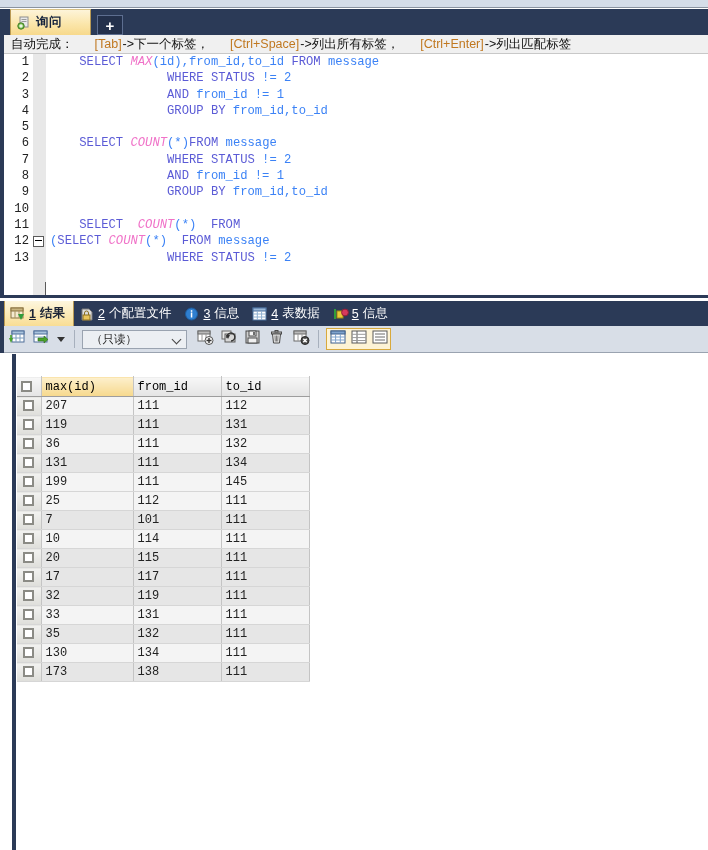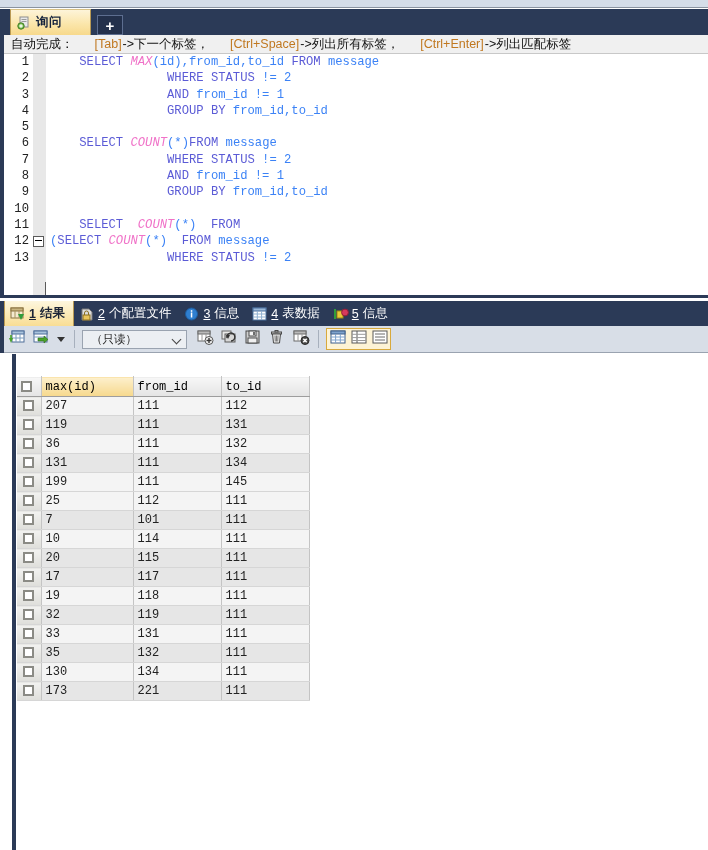--- a/index.html
+++ b/index.html
@@ -605,26 +605,20 @@
             <td class="val c0">20</td>
             <td class="val c1">115</td>
             <td class="val c2">111</td>
           </tr>
           <tr class="odd">
             <td class="cell-sel"><span class="cb"></span></td>
             <td class="val c0">17</td>
             <td class="val c1">117</td>
             <td class="val c2">111</td>
           </tr>
-          <tr class="even">
-            <td class="cell-sel"><span class="cb"></span></td>
-            <td class="val c0">19</td>
-            <td class="val c1">118</td>
-            <td class="val c2">111</td>
-          </tr>
           <tr class="odd">
             <td class="cell-sel"><span class="cb"></span></td>
             <td class="val c0">32</td>
             <td class="val c1">119</td>
             <td class="val c2">111</td>
           </tr>
           <tr class="even">
             <td class="cell-sel"><span class="cb"></span></td>
             <td class="val c0">33</td>
             <td class="val c1">131</td>
@@ -638,20 +632,20 @@
           </tr>
           <tr class="even">
             <td class="cell-sel"><span class="cb"></span></td>
             <td class="val c0">130</td>
             <td class="val c1">134</td>
             <td class="val c2">111</td>
           </tr>
           <tr class="odd">
             <td class="cell-sel"><span class="cb"></span></td>
             <td class="val c0">173</td>
-            <td class="val c1">221</td>
+            <td class="val c1">138</td>
             <td class="val c2">111</td>
           </tr>
         </tbody>
     </table>
   </div>
 
 </div>
 
 </body></html>

